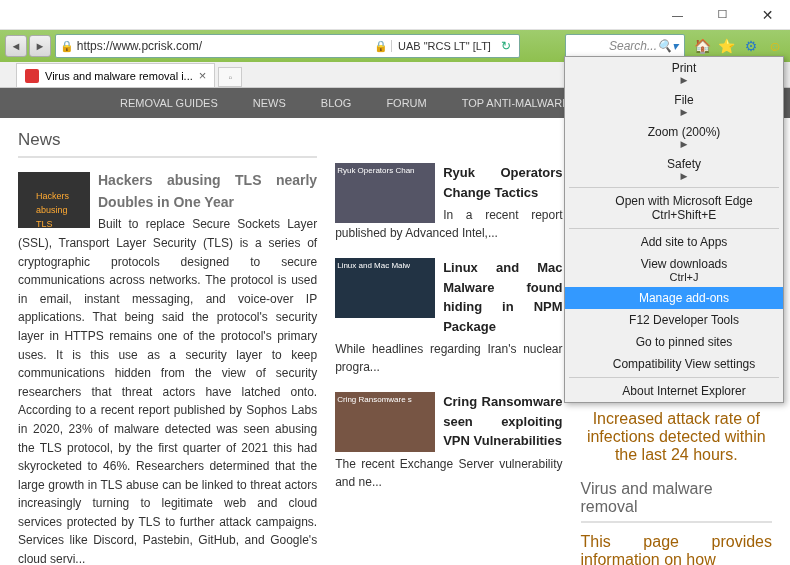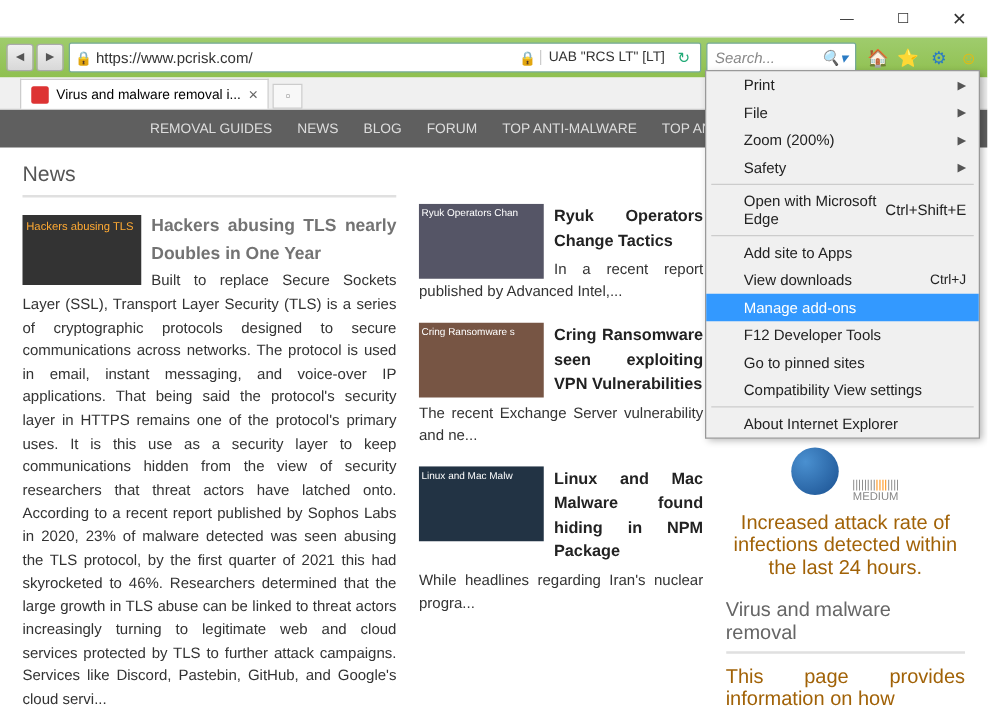--- a/index.html
+++ b/index.html
@@ -6,51 +6,51 @@
     body { width: 790px; height: 565px; overflow: hidden; background: #fff; position: relative; }
     .titlebar { height: 30px; background: #fff; display: flex; justify-content: flex-end; align-items: center; padding-right: 0; border-bottom: 1px solid #e0e0e0; }
     .titlebar-btn { width: 45px; height: 29px; display: flex; align-items: center; justify-content: center; font-size: 11px; color: #333; }
     .close-btn { font-size: 14px; }
     .addressbar { height: 32px; background: linear-gradient(#9fcc6d, #8fc04f); display: flex; align-items: center; padding: 3px 5px; gap: 4px; }
     .nav-btns { display: flex; gap: 2px; }
     .nav-btn { width: 22px; height: 22px; background: linear-gradient(#f0f0f0,#d8d8d8); border: 1px solid #aaa; border-radius: 3px; display: flex; align-items: center; justify-content: center; font-size: 11px; color: #555; }
     .url-field { flex: 1; height: 24px; background: #fff; border: 1px solid #7a9; border-radius: 2px; display: flex; align-items: center; padding: 0 4px; font-size: 12px; color: #333; }
     .url-lock { color: #090; font-size: 11px; margin-right: 3px; }
     .url-cert { font-size: 11px; color: #333; padding: 0 6px; border-left: 1px solid #ccc; }
-    .search-field { width: 120px; height: 24px; background: #fff; border: 1px solid #7a9; border-radius: 2px; font-size: 12px; color: #888; font-style: italic; padding: 0 6px; display: flex; align-items: center; justify-content: space-between; }
+    .search-field { width: 120px; height: 24px; background: #fff; border: 1px solid #7a9; border-radius: 2px; font-size: 12px; color: #888; font-style: italic; padding: 0 6px; display: flex; align-items: center; justify-content: flex-end; margin-left: 41px; }
     .tool-icons { display: flex; gap: 4px; padding-left: 4px; }
     .tool-icon { width: 20px; height: 20px; display: flex; align-items: center; justify-content: center; font-size: 14px; }
     .tabbar { height: 26px; background: #f0f0f0; display: flex; align-items: flex-end; padding-left: 16px; border-bottom: 1px solid #ccc; }
     .tab { height: 24px; background: #fff; border: 1px solid #ccc; border-bottom: none; display: flex; align-items: center; padding: 0 8px; font-size: 11px; gap: 6px; max-width: 200px; }
     .tab-favicon { width: 14px; height: 14px; background: #d33; border-radius: 2px; }
     .tab-close { color: #666; font-size: 13px; }
     .newtab { width: 24px; height: 20px; border: 1px solid #ccc; background: #f8f8f8; margin-left: 3px; display: flex; align-items:center; justify-content:center; font-size:10px; color:#888;}
-    .navbar { height: 30px; background: #5f5f5f; display: flex; align-items: center; padding-left: 120px; gap: 20px; font-size: 11px; color: #ddd; }
+    .navbar { height: 30px; background: #5f5f5f; display: flex; align-items: center; padding-left: 120px; gap: 35px; font-size: 11px; color: #ddd; }
     .navbar-item { white-space: nowrap; }
     .content { display: flex; padding: 12px 18px; gap: 18px; height: 450px; overflow: hidden; }
     .main-col { flex: 1.25; }
     .mid-col { flex: 0.95; }
     .side-col { flex: 0.8; }
     .section-title { font-size: 17px; color: #555; border-bottom: 2px solid #e0e0e0; padding-bottom: 6px; margin-bottom: 12px; font-weight: 400; }
     .article { font-size: 12px; line-height: 1.55; color: #333; text-align: justify; }
     .article-title { font-size: 14px; font-weight: bold; color: #737373; margin-bottom: 2px; }
-    .article-img { float: left; width: 95px; height: 56px; background: #333; margin: 2px 8px 4px 0; font-size: 9px; color: #fa3; display:flex; align-items:flex-start; padding:3px; }
+    .article-img { float: left; width: 72px; height: 56px; background: #333; margin: 2px 8px 4px 0; font-size: 9px; color: #fa3; display:flex; align-items:flex-start; padding:18px; }
     .mid-article { margin-bottom: 16px; overflow: hidden; font-size: 12px; line-height: 1.5; color: #333; text-align: justify;}
     .mid-img { float: left; width: 100px; height: 60px; background: #345; margin-right: 8px; font-size: 8px; color: #fff; padding: 2px; }
     .mid-title { font-size: 13px; font-weight: bold; color: #222; margin-bottom: 4px; }
     .side-list { list-style: none; }
     .side-list li { padding: 5px 0 5px 14px; font-size: 13px; color: #2a7bc4; position: relative; }
     .side-list li::before { content: "■"; position: absolute; left: 0; font-size: 7px; color: #2a7bc4; top: 9px; }
     .side-section-title { font-size: 16px; color: #666; border-bottom: 2px solid #e0e0e0; padding-bottom: 5px; margin: 16px 0 10px 0; }
     .side-text { font-size: 16px; color: #a16207; text-align: center; }
     .globe-section { text-align: center; padding: 8px 0; }
     .globe { width: 38px; height: 38px; background: radial-gradient(circle at 30% 30%, #4a90d0, #1a5090); border-radius: 50%; display: inline-block; position: relative; }
     .meter { display: inline-block; vertical-align: middle; margin-left: 6px; font-size: 9px; color: #888; }
     .settings-menu { position: absolute; top: 56px; right: 6px; width: 220px; background: #f0f0f0; border: 1px solid #999; box-shadow: 2px 2px 6px rgba(0,0,0,0.3); z-index: 100; font-size: 12px; }
-    .menu-item { padding: 4px 10px 4px 30px; display: flex; justify-content: space-between; align-items: center; color: #222; }
+    .menu-item { padding: 4px 10px 4px 30px; display: flex; justify-content: flex-start; align-items: center; color: #222; flex-direction: column; }
     .menu-item.highlighted { background: #3399ff; color: #fff; }
     .menu-sep { height: 1px; background: #ccc; margin: 2px 4px; }
     .menu-arrow { font-size: 9px; color: #555; }
     .reload-icn { font-size:12px; color:#2a7;}
     .search-mag { color: #2a7bc4; font-size: 12px;}
   </style>
 </head>
 <body>
 
 <div class="titlebar">
@@ -114,28 +114,28 @@
   </div>
 
   <div class="mid-col">
     <div style="height:33px"></div>
     <div class="mid-article">
       <div class="mid-img" style="background:#556">Ryuk Operators Chan</div>
       <div class="mid-title">Ryuk Operators Change Tactics</div>
       <span>In a recent report published by Advanced Intel,...</span>
     </div>
     <div class="mid-article">
+      <div class="mid-img" style="background:#234">Linux and Mac Malw</div>
+      <div class="mid-title">Linux and Mac Malware found hiding in NPM Package</div>
+      <span>While headlines regarding Iran's nuclear progra...</span>
+    </div>
+    <div class="mid-article">
       <div class="mid-img" style="background:#754">Cring Ransomware s</div>
       <div class="mid-title">Cring Ransomware seen exploiting VPN Vulnerabilities</div>
       <span>The recent Exchange Server vulnerability and ne...</span>
-    </div>
-    <div class="mid-article">
-      <div class="mid-img" style="background:#234">Linux and Mac Malw</div>
-      <div class="mid-title">Linux and Mac Malware found hiding in NPM Package</div>
-      <span>While headlines regarding Iran's nuclear progra...</span>
     </div>
   </div>
 
   <div class="side-col">
     <div style="height:33px"></div>
     <ul class="side-list">
       <li>Telock Ransomware</li>
       <li>Netflowcorp.com Ads</li>
       <li>Admntrk.com Ads</li>
       <li>Nexi Email Scam</li>

